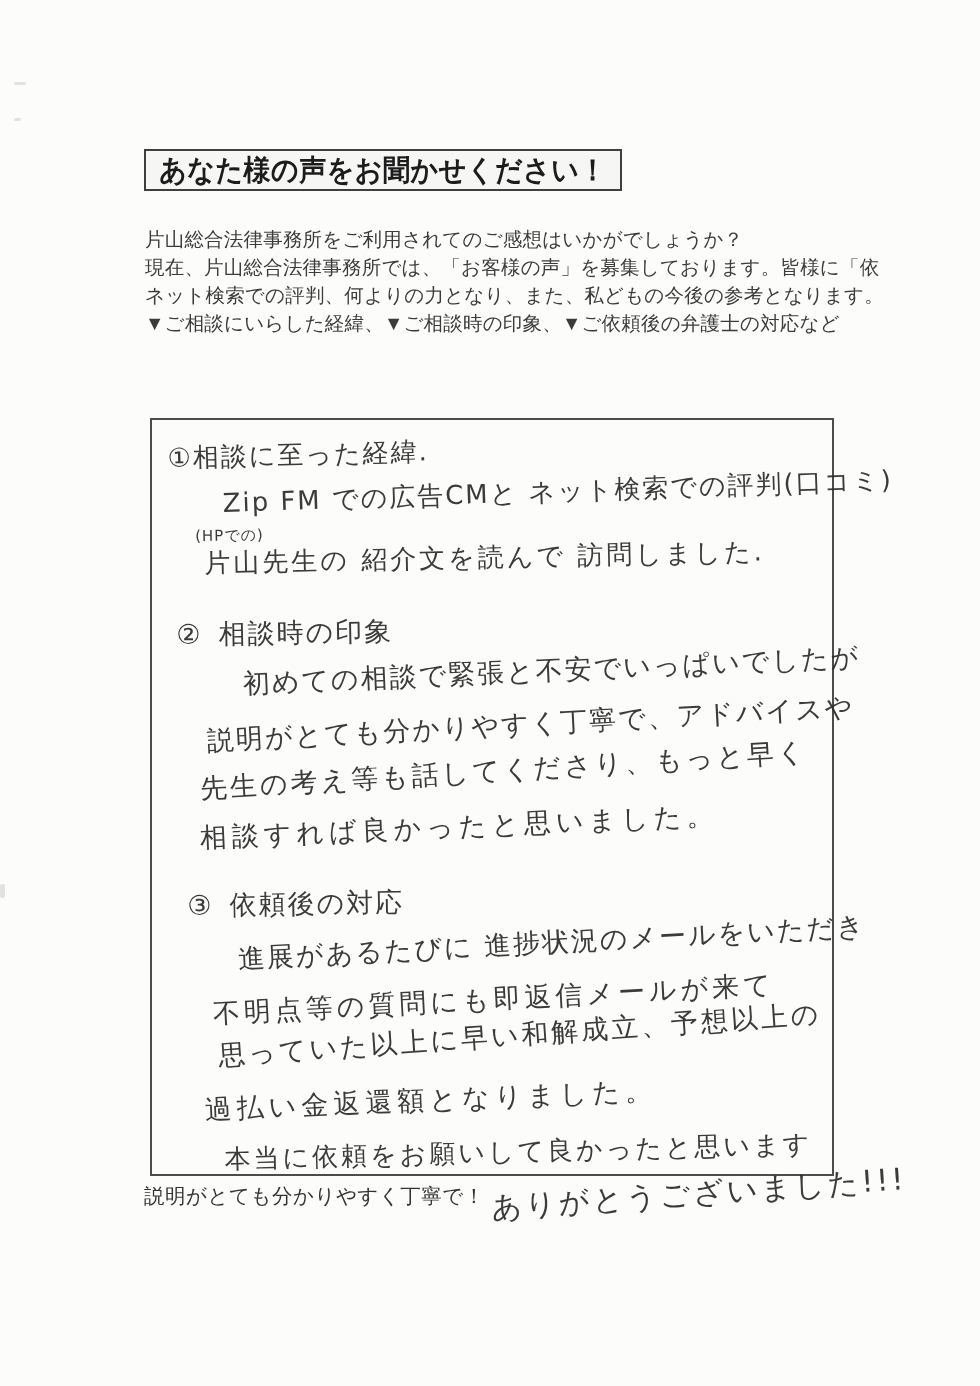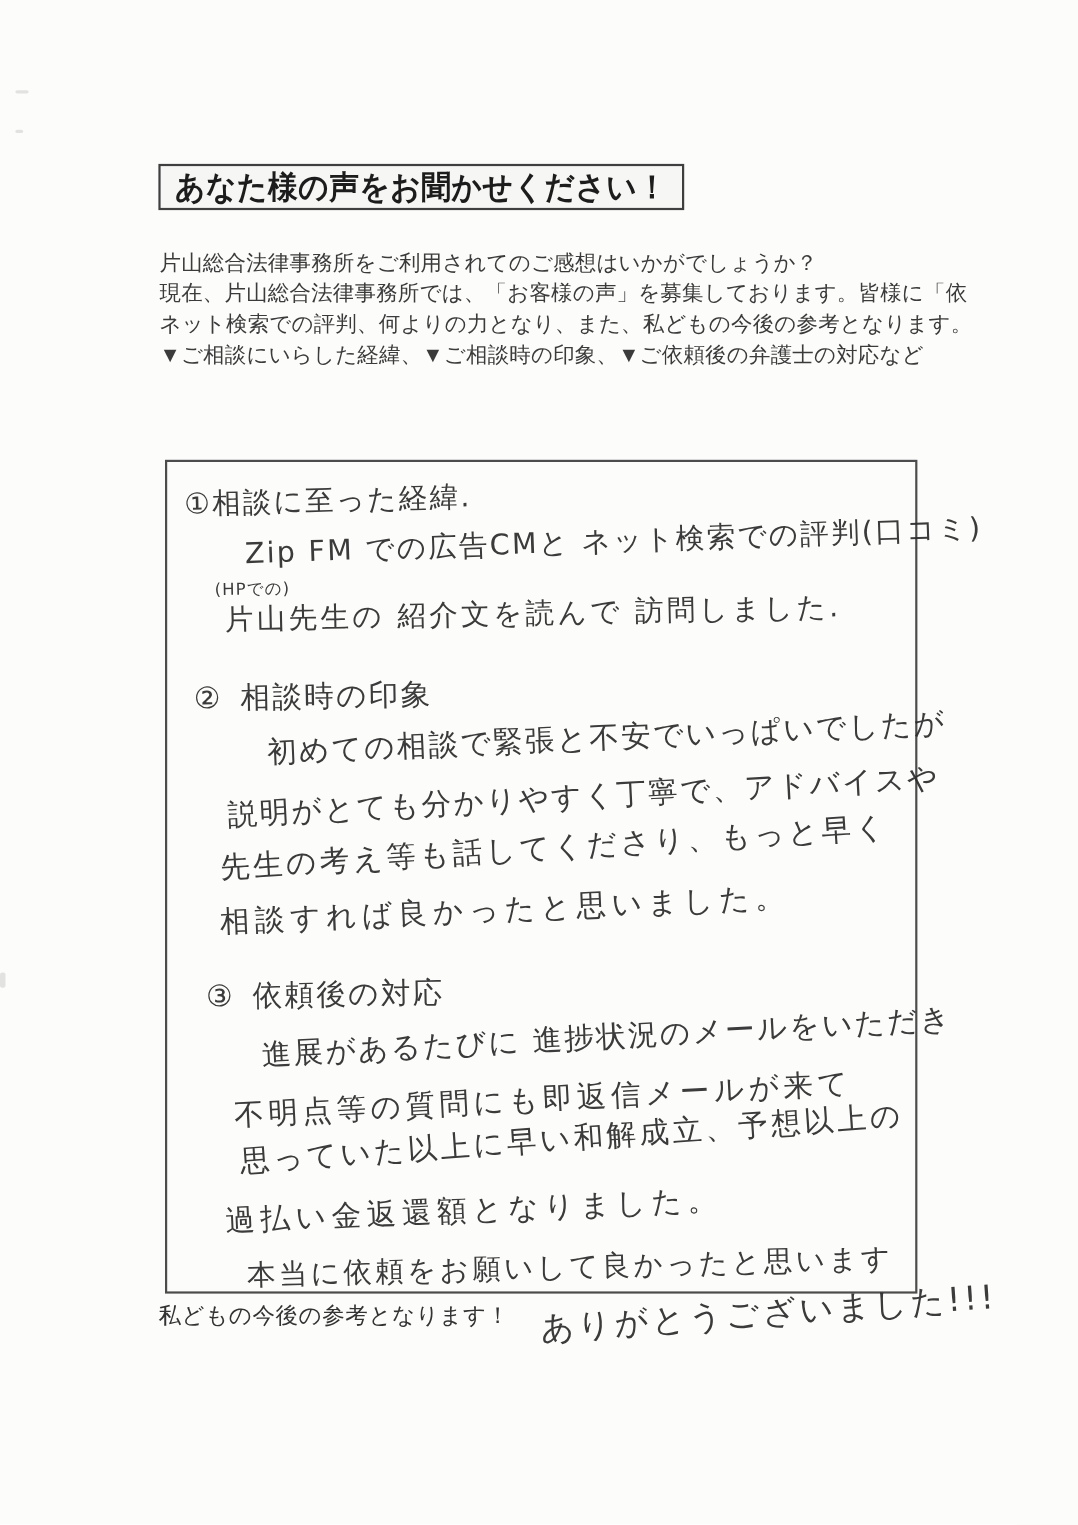--- a/index.html
+++ b/index.html
@@ -131,15 +131,15 @@
     <span class="hw-num hw-gap">③</span><span>依頼後の対応</span>
   </div>
   <div class="hw" style="left:237px; top:941px; font-size:27px; transform:rotate(-3deg);">進展があるたびに 進捗状況のメールをいただき</div>
   <div class="hw" style="left:212px; top:996px; font-size:27px; transform:rotate(-3deg); letter-spacing:4px;">不明点等の質問にも即返信メールが来て</div>
   <div class="hw" style="left:217px; top:1038px; font-size:27px; transform:rotate(-4deg); letter-spacing:3px;">思っていた以上に早い和解成立、予想以上の</div>
   <div class="hw" style="left:204px; top:1092px; font-size:27px; transform:rotate(-2.5deg); letter-spacing:5px;">過払い金返還額となりました。</div>
   <div class="hw" style="left:224px; top:1142px; font-size:26px; transform:rotate(-1.5deg); letter-spacing:3px;">本当に依頼をお願いして良かったと思います</div>
 
   <div class="hw" style="left:490px; top:1188px; font-size:30px; transform:rotate(-4deg); letter-spacing:3px;">ありがとうございました!!!</div>
 
-  <div class="footer-closing">私どもの今後の参考となります！</div>
+  <div class="footer-closing">説明がとても分かりやすく丁寧で！</div>
 
 </div>
 
 </body></html>

